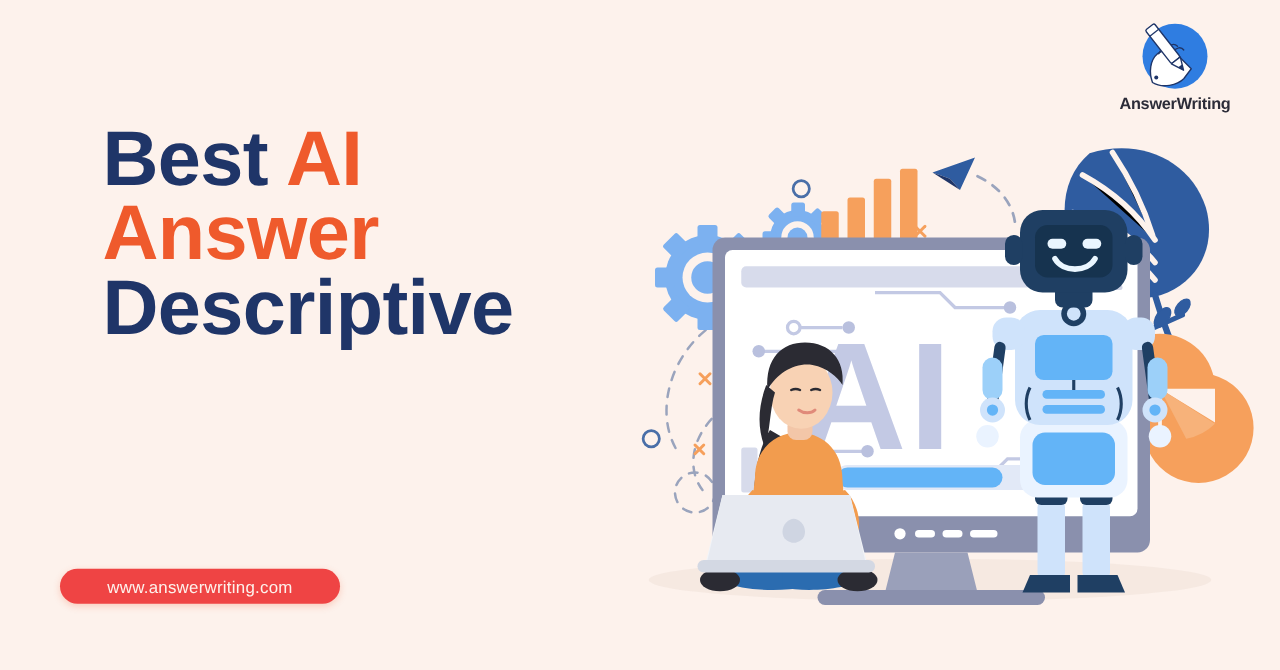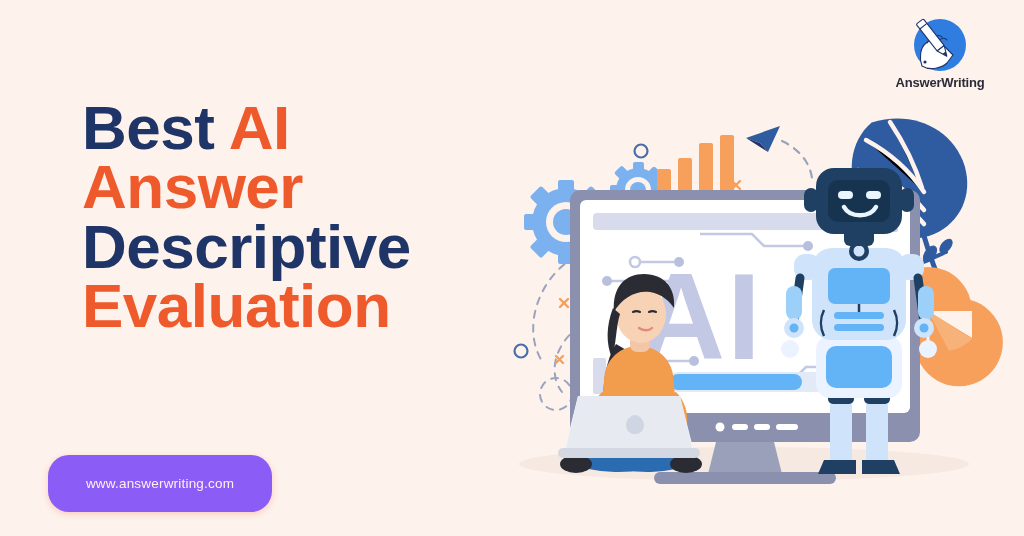--- a/index.html
+++ b/index.html
@@ -34,24 +34,24 @@
   }
   .headline .ln { display: block; white-space: nowrap; }
   .w-navy  { color: #1f3568; }
   .w-orange{ color: #ef5a2c; }
 
   .cta {
     position: absolute;
     left: 48px;
     top: 455px;
     width: 224px;
-    height: 57px;
+    height: 28px;
     border: none;
     border-radius: 21px;
-    background: #8b5cf6;
+    background: #ef4444;
     color: #fdf2ec;
     font-family: "Liberation Sans", sans-serif;
     font-size: 13.5px;
     letter-spacing: 0.2px;
     cursor: pointer;
     display: flex;
     align-items: center;
     justify-content: center;
     box-shadow: 0 2px 6px rgba(240,92,51,0.25);
   }
@@ -88,21 +88,20 @@
 <body>
 
 <div class="banner">
 
   <h1 class="headline">
     <span class="ln">
       <span class="w-navy">Best </span><span class="w-orange">AI</span>
     </span>
     <span class="ln w-orange">Answer</span>
     <span class="ln w-navy">Descriptive</span>
-    <span class="ln w-orange">Evaluation</span>
   </h1>
 
   <button class="cta">www.answerwriting.com</button>
 
   <div class="logo">
     <svg class="logo-mark" viewBox="0 0 124 56">
       <circle cx="62" cy="27" r="26" fill="#2f7de1"></circle>
 
       <path d="M44 48 C41 40 42 30 48 25 C53 21 60 22 64 26 L75 37 L69 45 C64 50 52 53 44 48 Z" fill="#ffffff" stroke="#1f3568" stroke-width="1.1" stroke-linejoin="round"></path>
       <path d="M49 25 C51 20 55 17 58 19" fill="none" stroke="#1f3568" stroke-width="1.1" stroke-linecap="round"></path>

